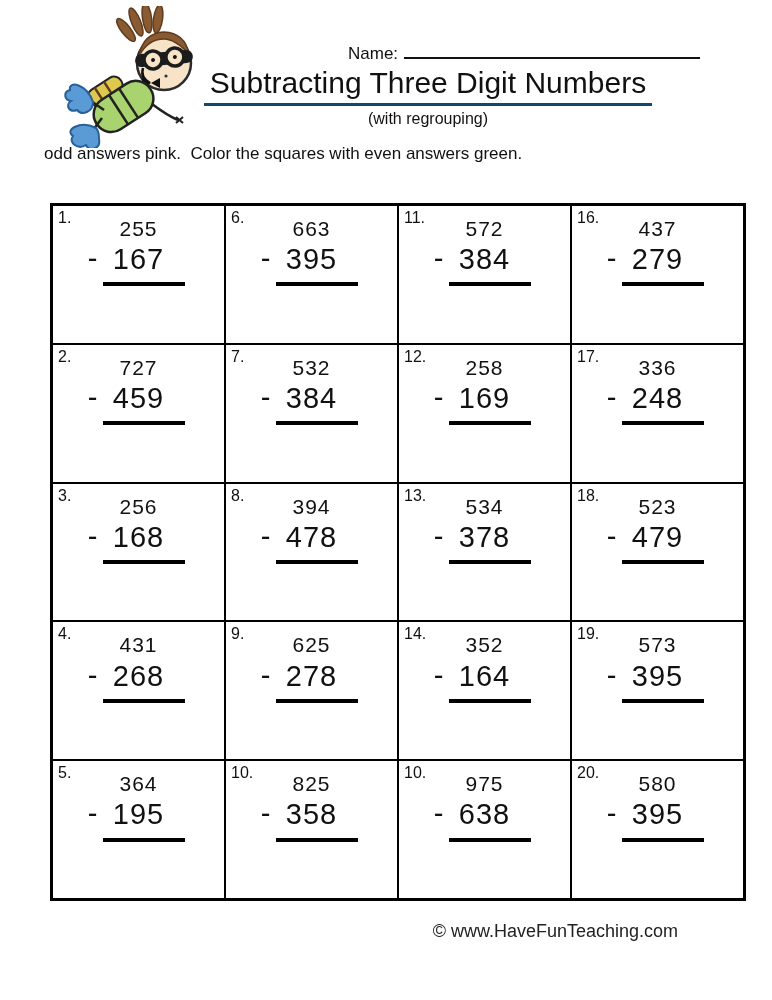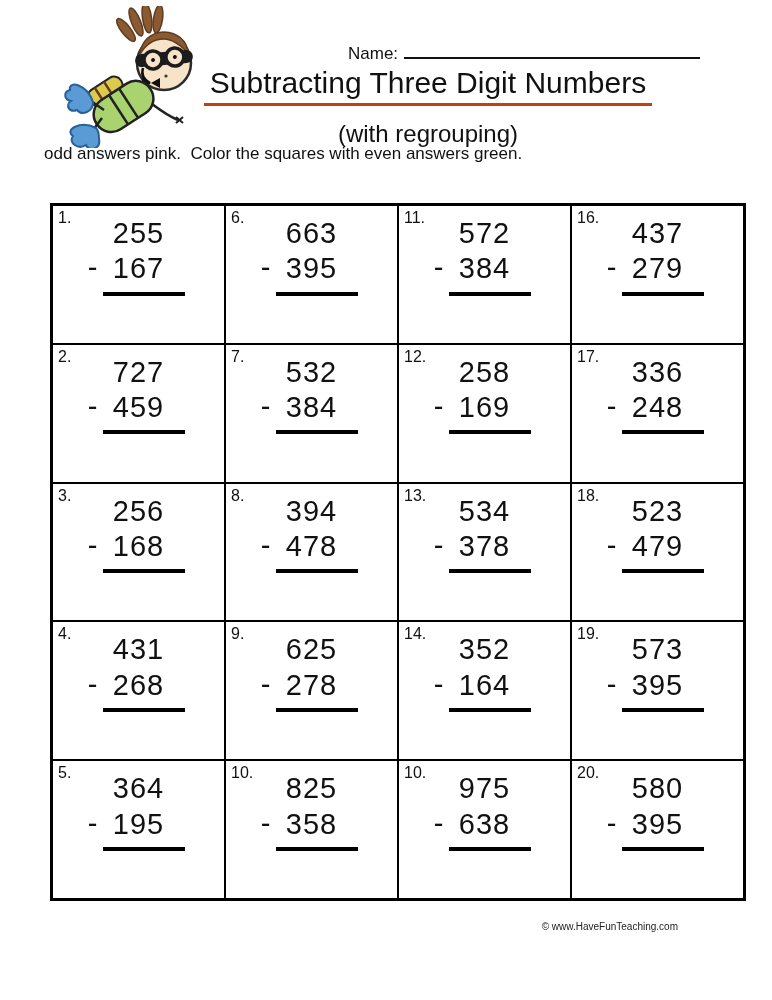--- a/index.html
+++ b/index.html
@@ -20,52 +20,52 @@
   .name-row { position: absolute; left: 348px; top: 44px; font-size: 17px; white-space: nowrap; }
   .name-line { display: inline-block; width: 296px; height: 15px; border-bottom: 2px solid #111; margin-left: 6px; vertical-align: baseline; }
 
   
   .title-wrap { position: absolute; left: 110px; top: 66px; width: 636px; text-align: center; }
   .title {
     display: inline-block;
     font-size: 30px;
     font-weight: 500;
     letter-spacing: 0px;
-    border-bottom: 3px solid #c2410c;
+    border-bottom: 3px solid #0c4a6e;
     padding: 0 6px 3px 6px;
     white-space: nowrap;
     text-align: center;
   }
-  .subtitle { font-size: 24px; margin-top: 14px; }
+  .subtitle { font-size: 16px; margin-top: 4px; }
 
   
   .directions { position: absolute; left: 44px; top: 141px; width: 710px; font-size: 17px; line-height: 1.55; }
   .dir-line { white-space: pre; }
   .dir-label { font-weight: bold; text-decoration: underline; }
 
   
   .grid {
     position: absolute; left: 50px; top: 203px;
     width: 696px; height: 698px;
     display: grid;
     grid-template-columns: repeat(4, 1fr);
     grid-template-rows: repeat(5, 1fr);
     border: 2px solid #000;
     background: #fff;
   }
   .cell { border: 1px solid #000; position: relative; padding-top: 11px; }
   .qnum { position: absolute; left: 5px; top: 3px; font-size: 16px; }
   .prob { display: flex; flex-direction: column; align-items: center; }
-  .minuend { font-size: 29px; line-height: 1.15; letter-spacing: 1px; }
+  .minuend { font-size: 21px; line-height: 1.15; letter-spacing: 1px; }
   .subrow { position: relative; font-size: 29px; line-height: 1.15; letter-spacing: 1px; margin-top: 2px; }
   .minus { position: absolute; left: -25px; top: -1px; }
   .ansline { width: 82px; height: 4px; background: #000; margin-top: 6px; margin-left: 10px; }
 
   
-  .footer { position: absolute; top: 921px; right: 70px; font-size: 10px; color: #222; }
+  .footer { position: absolute; top: 921px; right: 70px; font-size: 18px; color: #222; }
 </style>
 </head>
 <body>
 
 <div class="page">
 
   <svg class="diver" viewBox="0 0 158 142" aria-hidden="true">
 
     <g>
       <ellipse cx="66" cy="24" rx="4.5" ry="14" fill="#8a5a33" stroke="#5f3c1e" stroke-width="1.5" transform="rotate(-38 66 24)"></ellipse>

